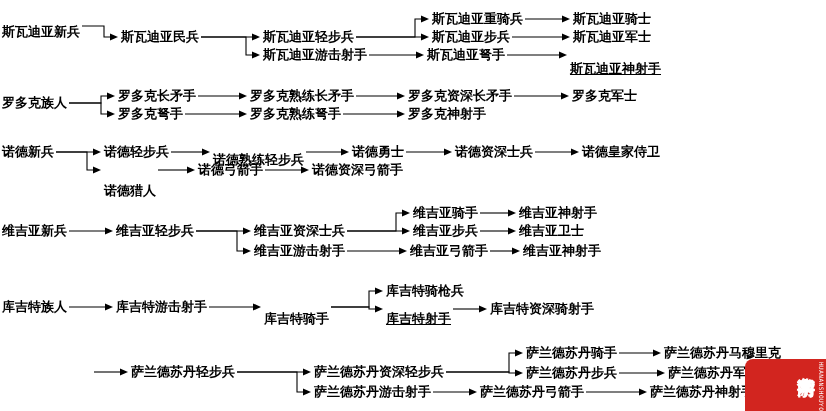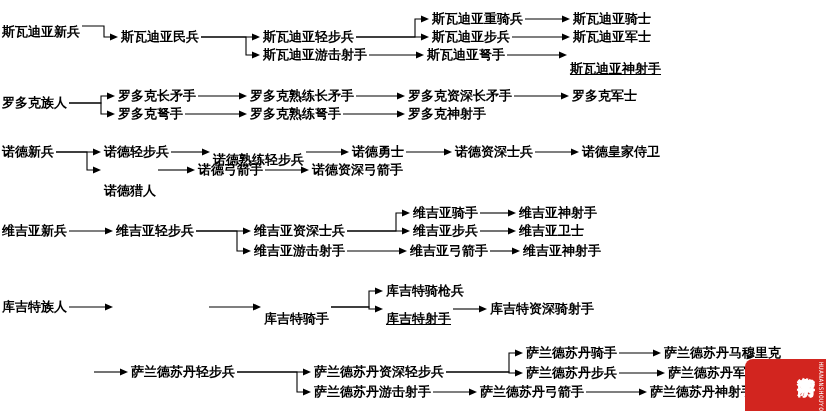--- a/index.html
+++ b/index.html
@@ -177,20 +177,21 @@
     <div class="unit" style="left: 116px; top: 223px;">维吉亚轻步兵</div>
     <div class="unit" style="left: 254px; top: 223px;">维吉亚资深士兵</div>
     <div class="unit" style="left: 254px; top: 243px;">维吉亚游击射手</div>
     <div class="unit" style="left: 413px; top: 205px;">维吉亚骑手</div>
     <div class="unit" style="left: 413px; top: 223px;">维吉亚步兵</div>
     <div class="unit" style="left: 410px; top: 243px;">维吉亚弓箭手</div>
     <div class="unit" style="left: 519px; top: 205px;">维吉亚神射手</div>
     <div class="unit" style="left: 519px; top: 223px;">维吉亚卫士</div>
     <div class="unit" style="left: 523px; top: 243px;">维吉亚神射手</div>
     <div class="unit" style="left: 2px; top: 299px;">库吉特族人</div>
+    <div class="unit" style="left: 116px; top: 299px;">库吉特游击射手</div>
     <div class="unit" style="left: 264px; top: 311px;">库吉特骑手</div>
     <div class="unit" style="left: 386px; top: 283px;">库吉特骑枪兵</div>
     <div class="unit" style="left: 386px; top: 311px; text-decoration: underline;">库吉特射手</div>
     <div class="unit" style="left: 490px; top: 301px;">库吉特资深骑射手</div>
     <div class="unit" style="left: 314px; top: 364px;">萨兰德苏丹资深轻步兵</div>
     <div class="unit" style="left: 131px; top: 364px;">萨兰德苏丹轻步兵</div>
     <div class="unit" style="left: 314px; top: 384px;">萨兰德苏丹游击射手</div>
     <div class="unit" style="left: 526px; top: 345px;">萨兰德苏丹骑手</div>
     <div class="unit" style="left: 526px; top: 365px;">萨兰德苏丹步兵</div>
     <div class="unit" style="left: 480px; top: 384px;">萨兰德苏丹弓箭手</div>

